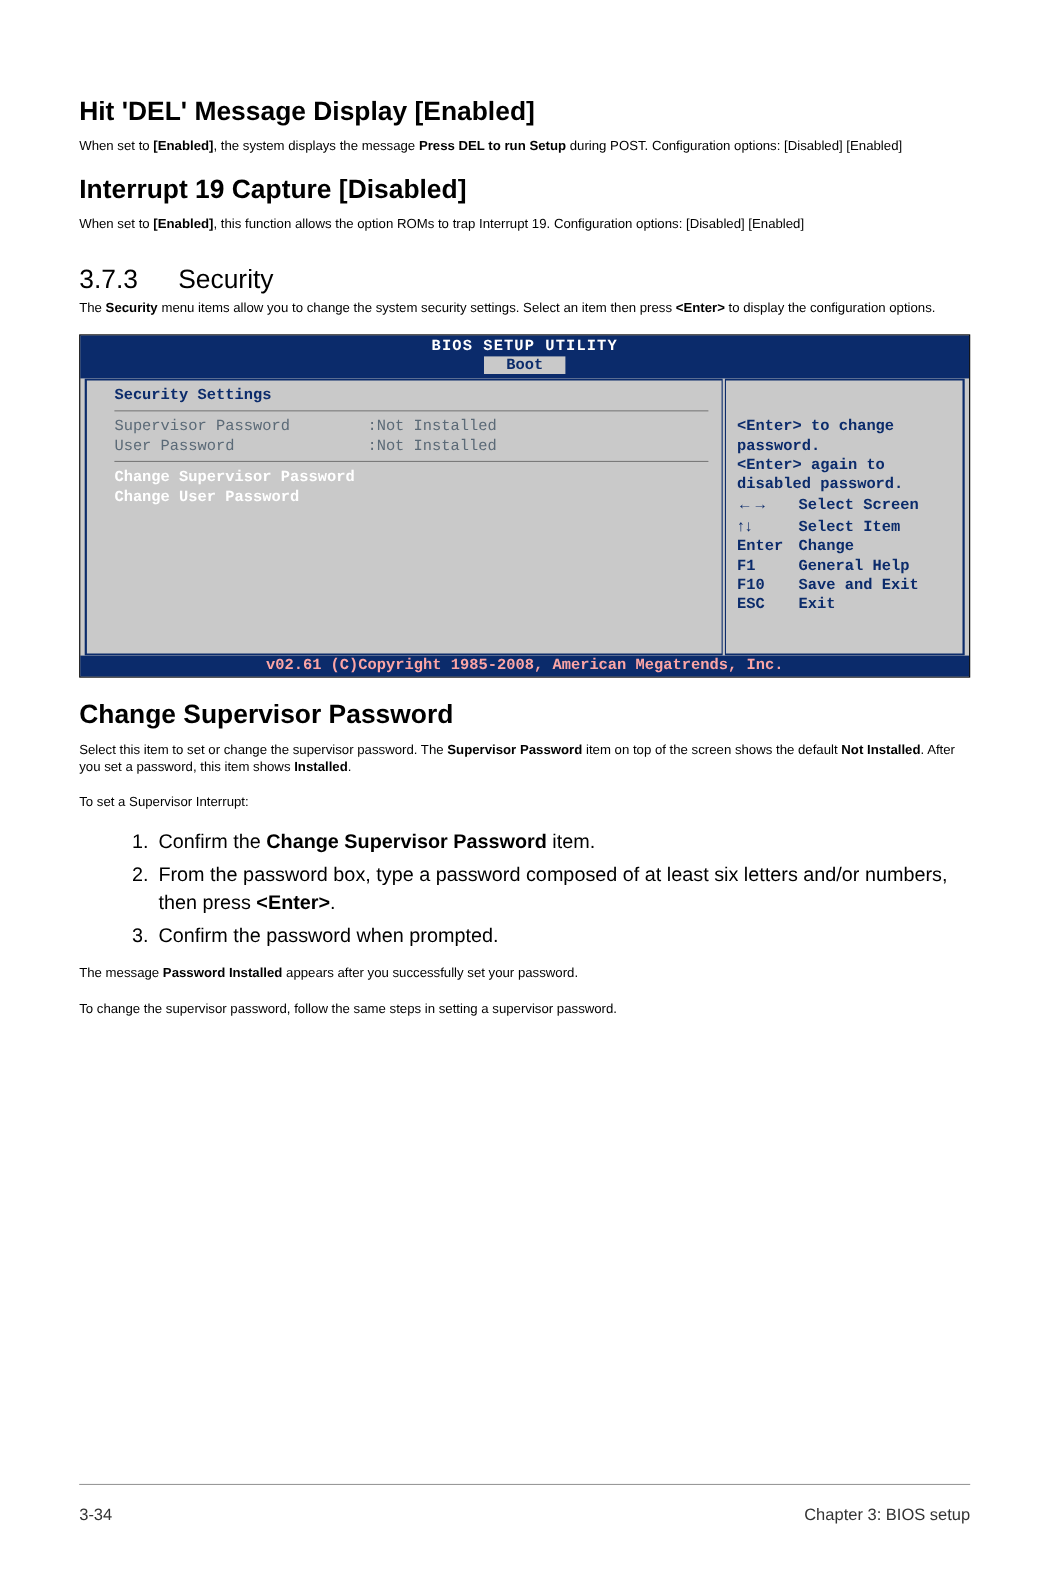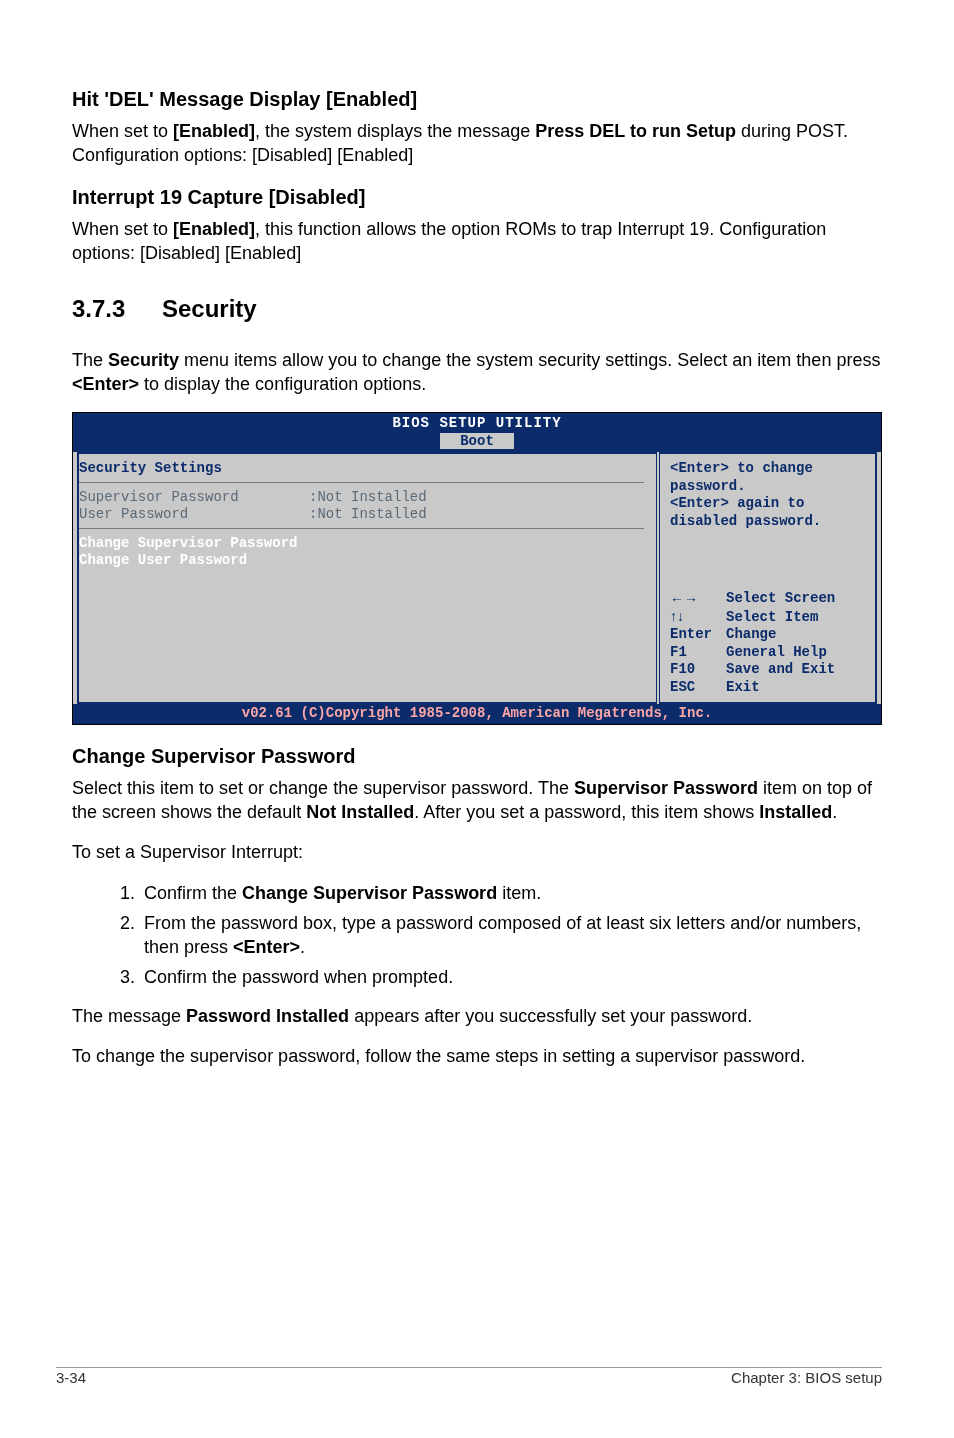--- a/index.html
+++ b/index.html
@@ -8,34 +8,34 @@
     height: 1438px;
     background: #fff;
     font-family: Arial, Helvetica, sans-serif;
     color: #000;
     padding: 78px 72px 0 72px;
     position: relative;
     font-size: 18px;
     line-height: 1.35;
   }
   h2.sub {
-    font-size: 20px;
+    font-size: 24px;
     font-weight: bold;
     margin-top: 8px;
     margin-bottom: 6px;
   }
   p.body {
-    font-size: 18px;
+    font-size: 12px;
     margin-bottom: 16px;
   }
   h2.section-num {
     font-size: 24px;
-    font-weight: bold;
+    font-weight: normal;
     margin-top: 28px;
-    margin-bottom: 22px;
+    margin-bottom: 0;
   }
   .section-num .num { display:inline-block; width:90px; }
   .bios-box {
     border: 1px solid #000;
     margin: 12px 16px 18px 0;
     background: #c9c9c9;
     width: 810px;
     font-family: "Courier New", monospace;
     font-size: 14px;
     line-height: 1.25;
@@ -57,36 +57,36 @@
     font-weight: bold;
     padding: 0 20px;
   }
   .bios-title-bg { background:#0b2b6b; }
   .bios-body { display:flex; }
   .bios-left {
     flex: 0 0 580px;
     border: 2px solid #0b2b6b;
     border-right-width: 1px;
     margin: 0 1px 0 4px;
-    padding: 6px 12px 10px 0;
+    padding: 6px 12px 10px 25px;
     min-height: 252px;
     background: #c9c9c9;
     position: relative;
   }
   .bios-right {
     flex: 1;
     border: 2px solid #0b2b6b;
     border-left-width: 1px;
     margin: 0 4px 0 1px;
     padding: 6px 10px;
     background: #c9c9c9;
     color: #0b2b6b;
     display:flex;
     flex-direction:column;
-    justify-content:space-between;
+    justify-content:center;
   }
   .sec-head {
     color: #0b2b6b;
     font-weight: bold;
     margin-bottom: 2px;
   }
   .divider {
     border-top: 1px solid #7a7a7a;
     margin: 4px 0 6px 0;
   }
@@ -107,24 +107,24 @@
     list-style: decimal;
     margin: 4px 0 14px 0;
     padding-left: 68px;
   }
   ol.steps li {
     padding-left: 4px;
     margin-bottom: 6px;
   }
   .footer-bar {
     position: absolute;
-    left: 56px; right: 72px;
+    left: 72px; right: 72px;
     bottom: 50px;
     border-top: 1px solid #999;
-    padding-top: 0;
+    padding-top: 18px;
     font-size: 15px;
     color: #333;
     display:flex;
     justify-content:space-between;
   }
   .arrow-icon { font-family: Arial; }
 </style>
 </head>
 <body>
 

